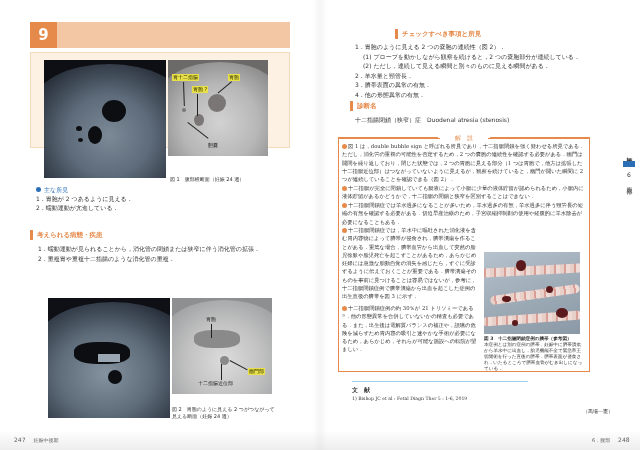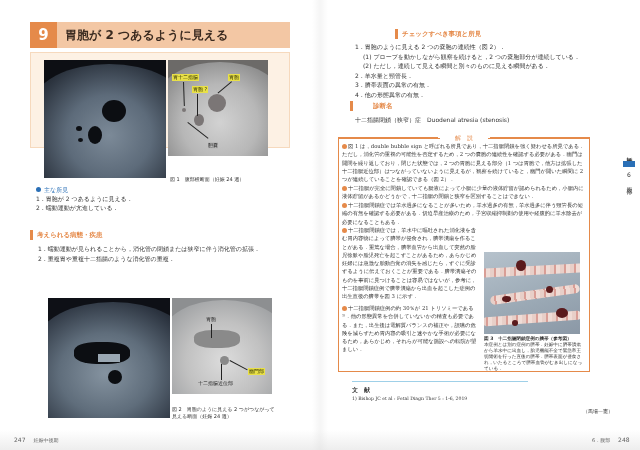--- a/index.html
+++ b/index.html
@@ -87,21 +87,20 @@
   .thumb-index .tab { width: 12px; height: 6px; background: #2a6fb6; margin: 4px 0; }
 </style>
 </head>
 <body>
 
 <div class="spread">
   <div class="gutter-shadow"></div>
 
   <div class="title-bar">
     <div class="title-num">9</div>
-    <div class="title-text">胃胞が 2 つあるように見える</div>
   </div>
 
   <div class="findings-box"></div>
 
   <div class="us-img fig1-raw">
     <div class="fan fan-raw"></div>
     <div class="cyst" style="left:58px;top:40px;width:24px;height:22px;"></div>
     <div class="cyst" style="left:44px;top:66px;width:14px;height:18px;"></div>
     <div class="cyst" style="left:32px;top:66px;width:6px;height:5px;"></div>
     <div class="cyst" style="left:34px;top:78px;width:5px;height:4px;"></div>
@@ -175,21 +174,21 @@
   </div>
   <div class="check-list">
     <div>1．胃胞のように見える 2 つの嚢胞の連続性（図 2）．</div>
     <div class="sub">(1) プローブを動かしながら観察を続けると，2 つの嚢胞部分が連続している．</div>
     <div class="sub">(2) ただし，連続して見える瞬間と別々のものに見える瞬間がある．</div>
     <div>2．羊水量と頸管長．</div>
     <div>3．臍帯表面の異常の有無．</div>
     <div>4．他の形態異常の有無．</div>
   </div>
 
-  <div class="section-head" style="left:350px;top:101px;gap:16px;">
+  <div class="section-head" style="left:350px;top:101px;">
     <span class="bar"></span>
     <span>診断名</span>
   </div>
   <div class="diag-text">十二指腸閉鎖（狭窄）症　Duodenal atresia (stenosis)</div>
 
   <div class="commentary-box"></div>
     <div class="commentary-line" style="left: 490px; width: 100px;"></div>
     <div class="commentary-line" style="left: 338px; width: 100px;"></div>
   <div class="commentary-title">解　説</div>
 

